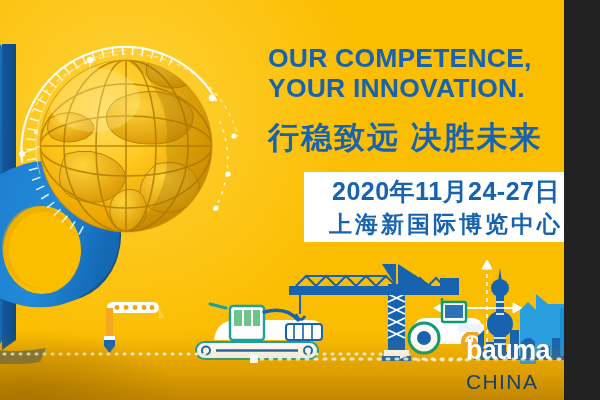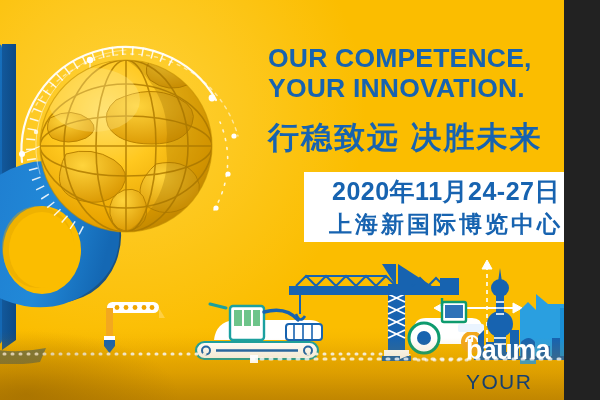--- a/index.html
+++ b/index.html
@@ -376,16 +376,16 @@
   <div class="bottom-wash"></div>
   <div class="corner-shade"></div>
 
   <svg style="position:absolute;left:250px;bottom:36px;width:350px;height:10px;" viewBox="0 0 350 10">
     <line x1="2" y1="5" x2="330" y2="5" stroke="#ffffff" stroke-width="3" stroke-dasharray="2 7" stroke-linecap="round" opacity=".75"></line>
     <rect x="0" y="1" width="8" height="8" fill="#ffffff" opacity=".9"></rect>
   </svg>
 
   <div class="logo">
     <span class="bauma">bauma</span>
-    <span class="china">YOUR</span>
+    <span class="china">CHINA</span>
   </div>
 
 </div>
 
 </body></html>

